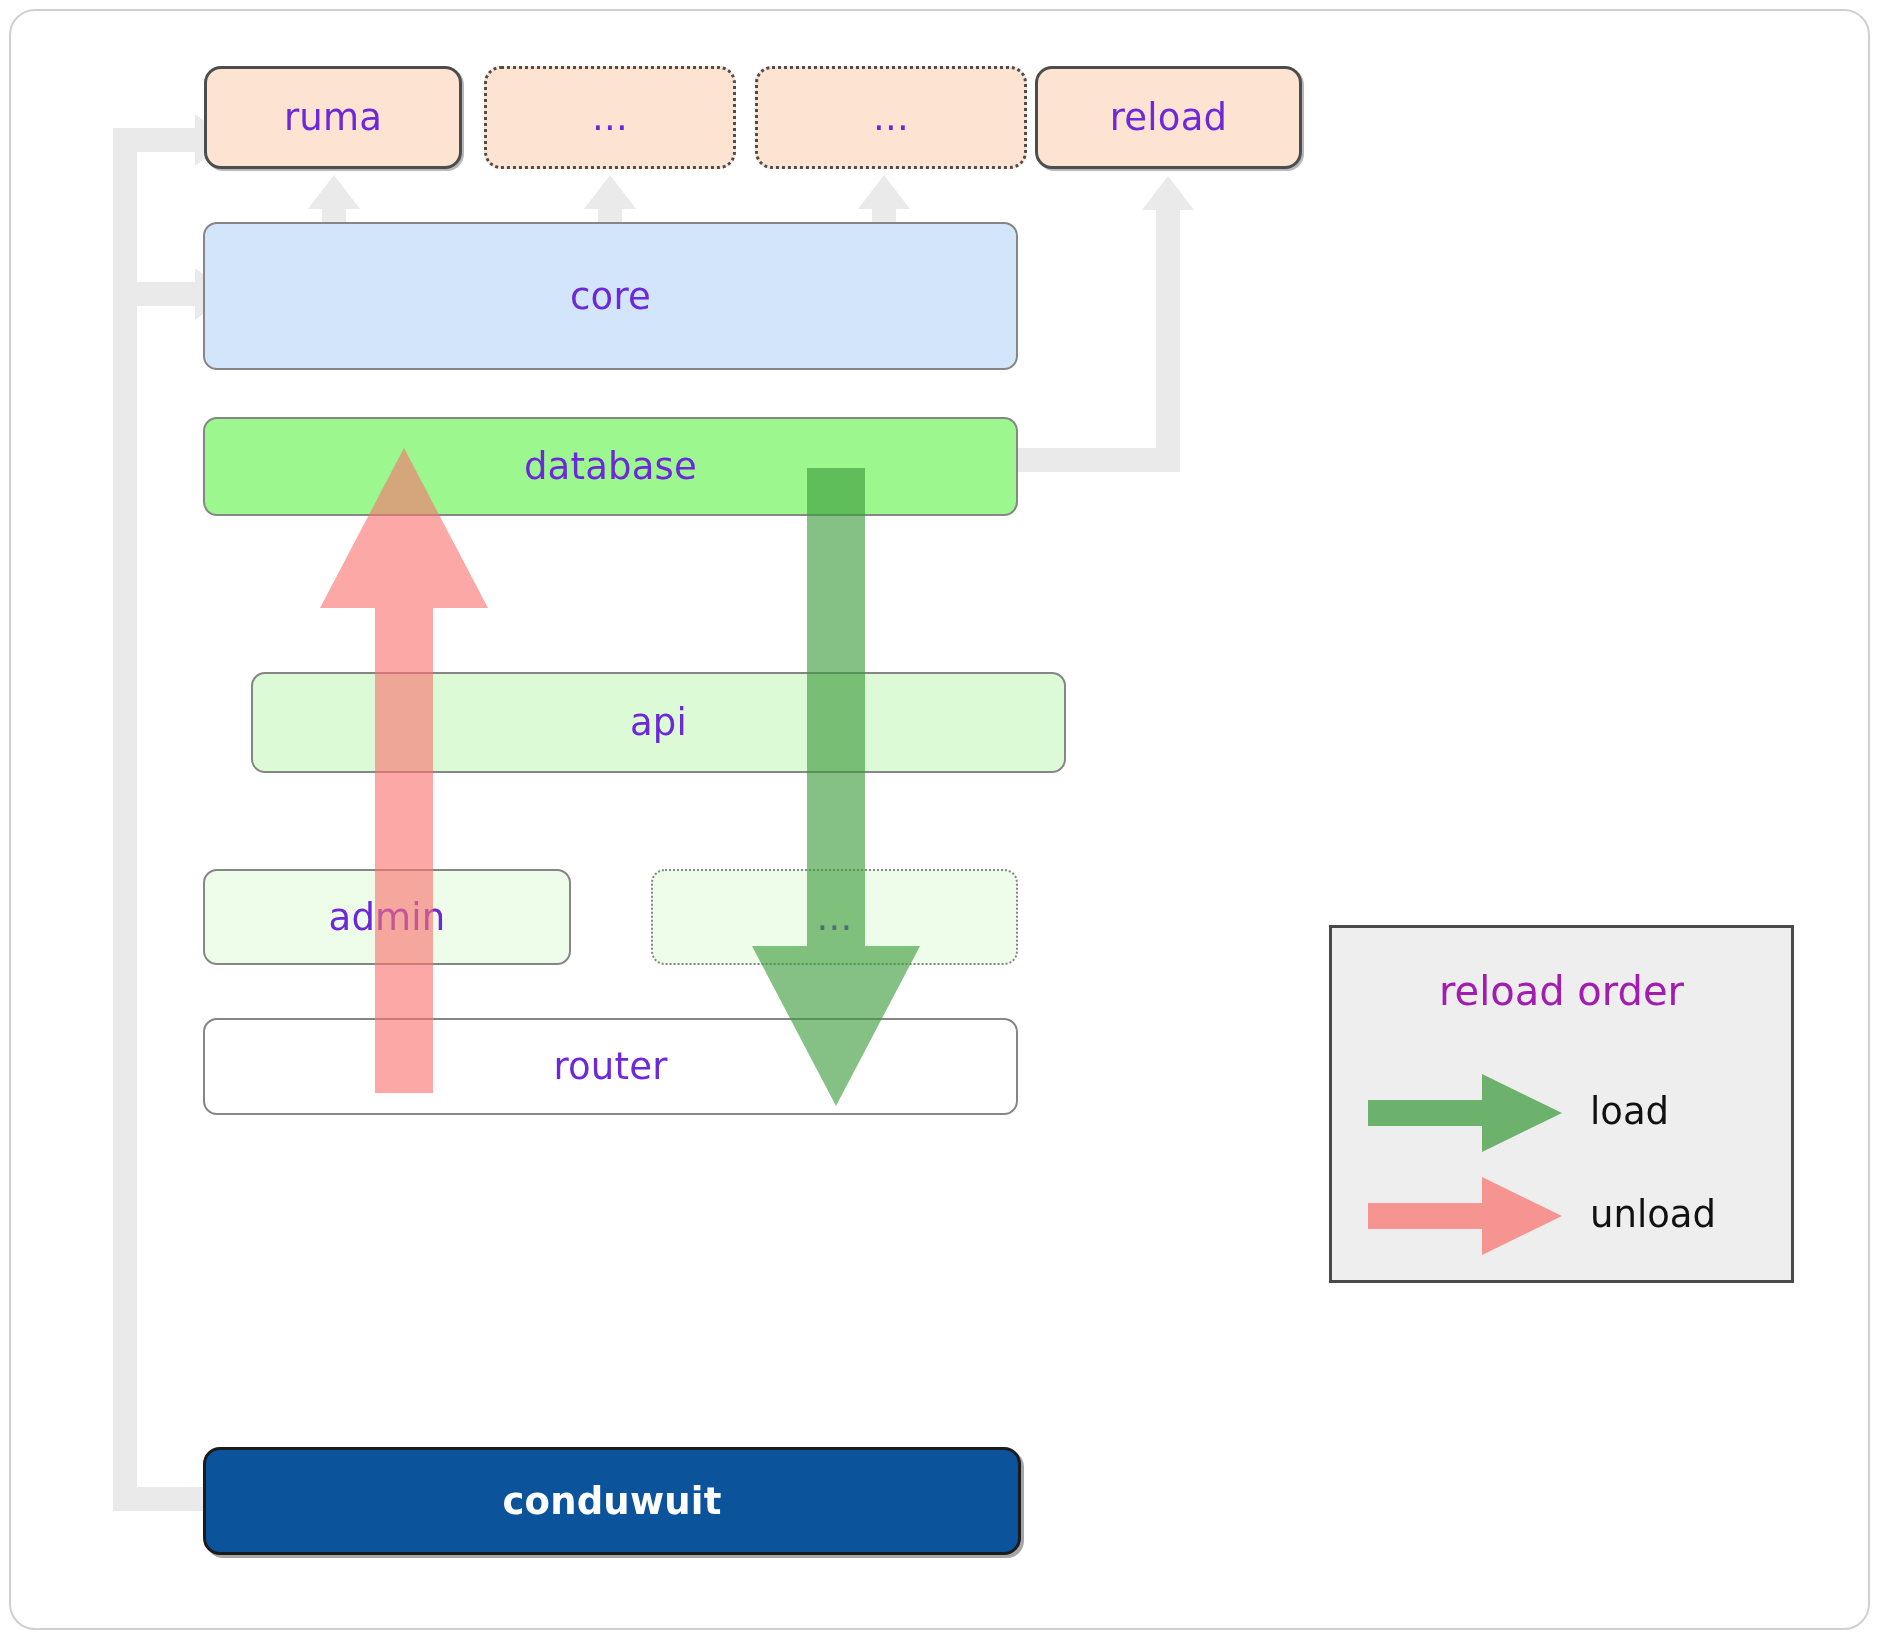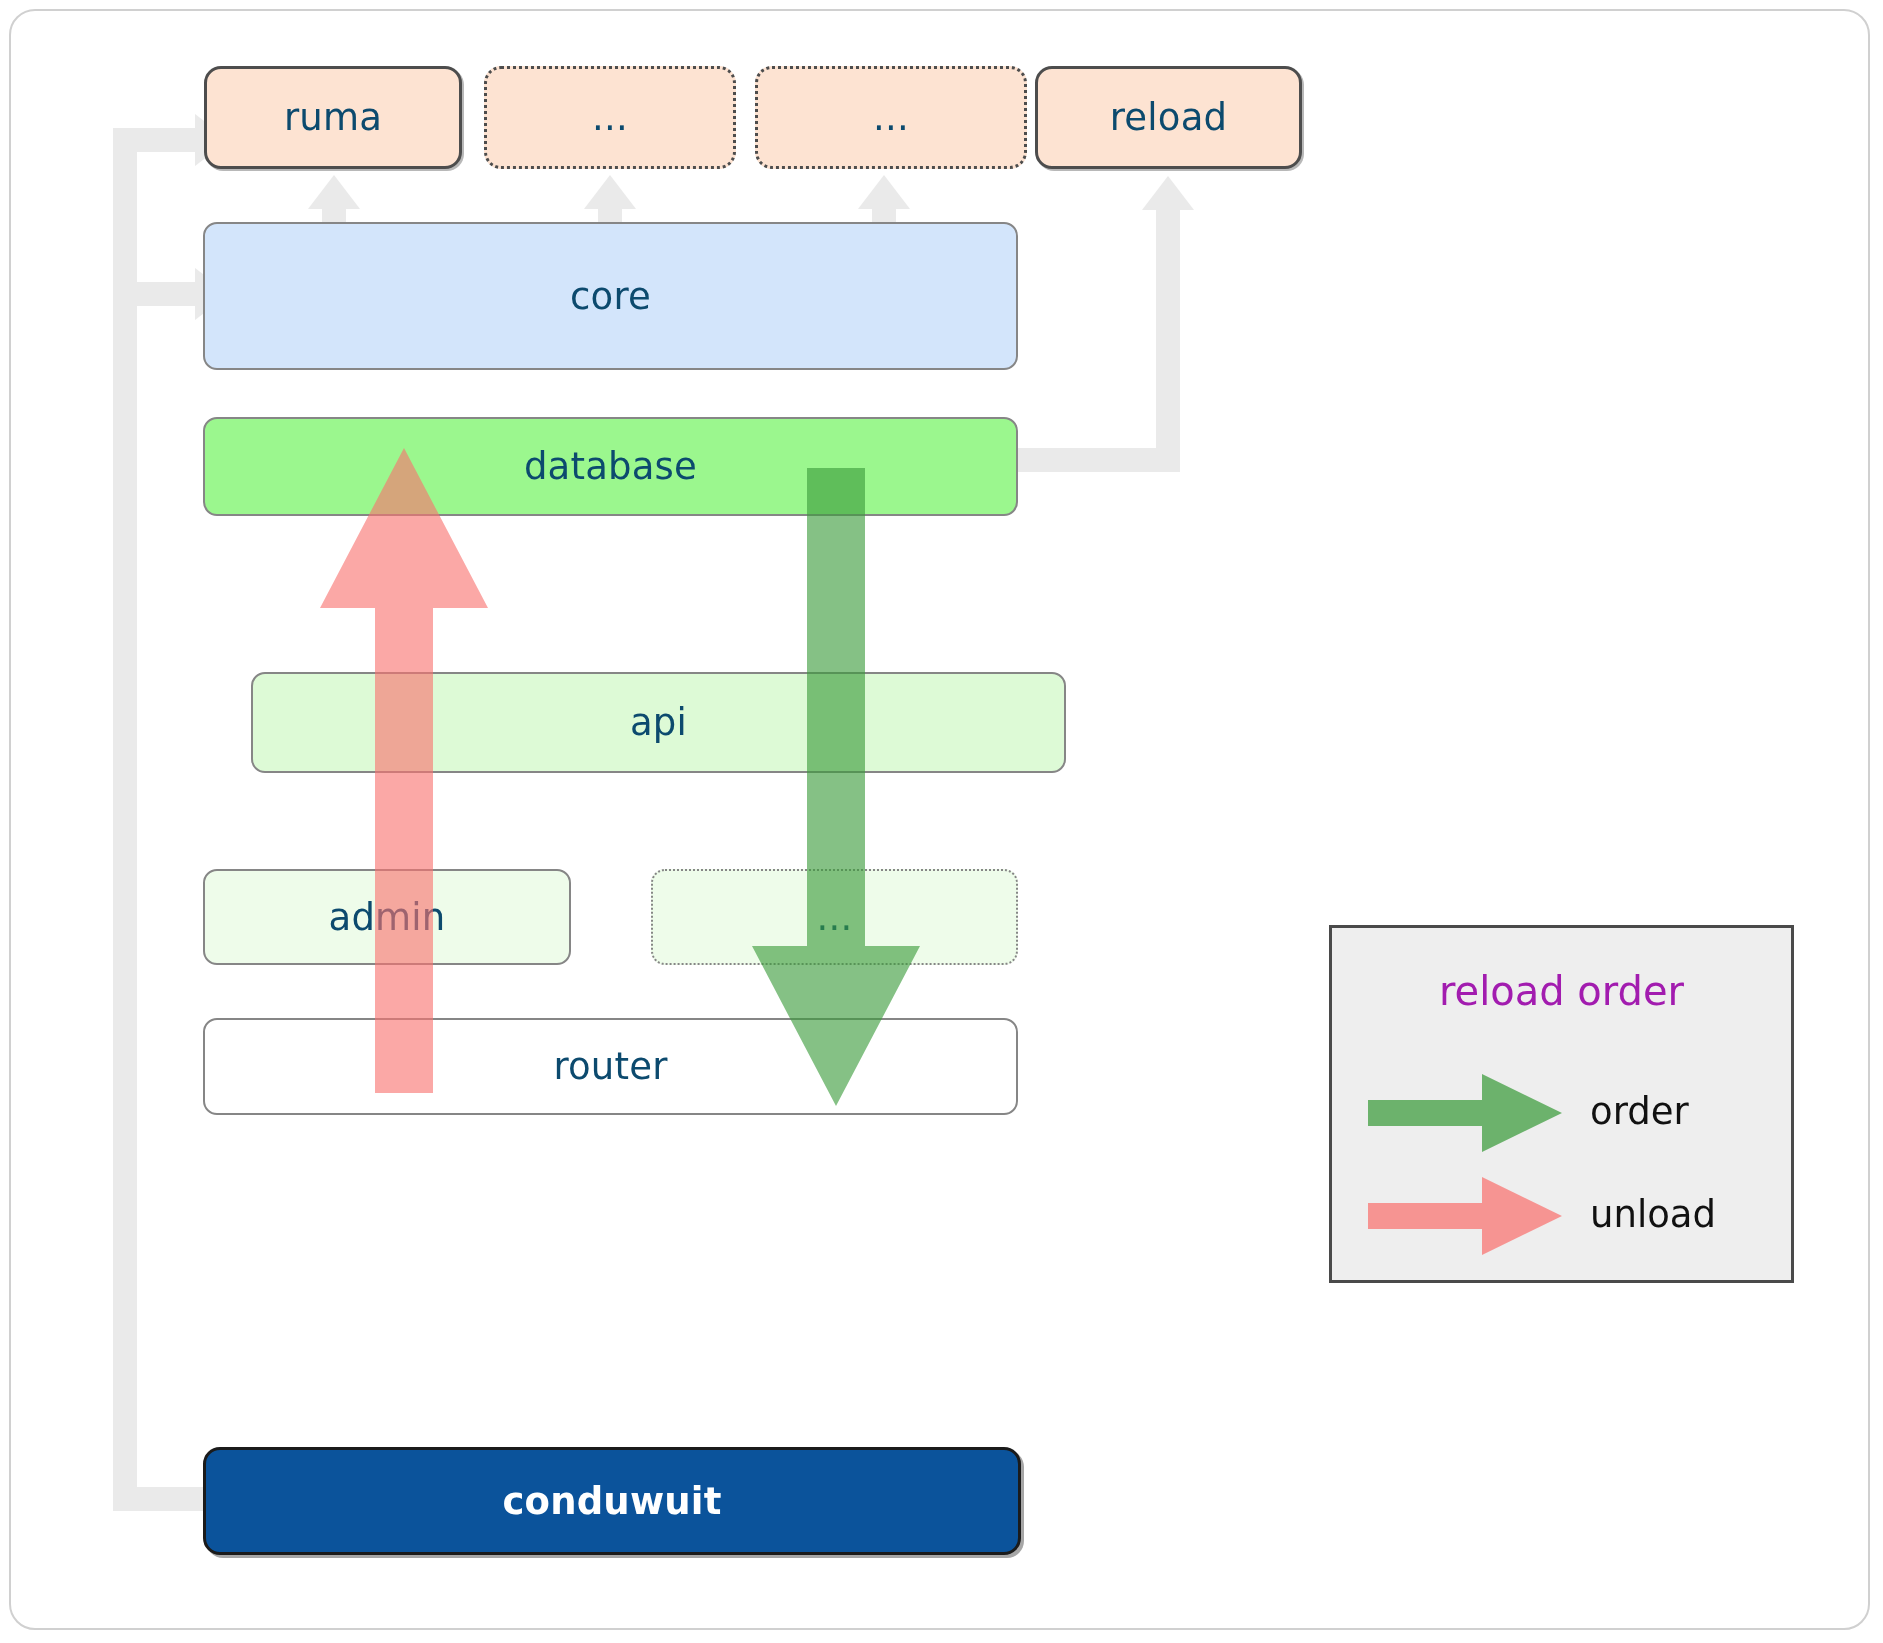--- a/index.html
+++ b/index.html
@@ -25,21 +25,21 @@
 
   
   .node{
     position:absolute;
     box-sizing:border-box;
     display:flex;
     align-items:center;
     justify-content:center;
     border-radius:14px;
     font-size:37px;
-    color:#0c4a6e;
+    color:#6d28d9;
     letter-spacing:.2px;
     white-space:nowrap;
   }
 
   .node.top{
     border:3px solid #4d4d4d;
     background:#fde3d2;
     border-radius:17px;
     box-shadow:2px 2px 0 rgba(0,0,0,.28);
   }
@@ -194,21 +194,21 @@
   </div>
 
   <div class="legend" style="left:1329px;top:925px;width:465px;height:358px;">
     <div class="legend-title">reload order</div>
 
     <svg style="position:absolute;left:36px;top:146px;" width="194" height="78" viewBox="0 0 194 78">
       <g opacity="0.72">
         <polygon points="0,26 114,26 114,0 194,39 114,78 114,52 0,52" fill="#3a9b3a"></polygon>
       </g>
     </svg>
-    <div class="legend-label" style="left:258px;top:162px;">order</div>
+    <div class="legend-label" style="left:258px;top:162px;">load</div>
 
     <svg style="position:absolute;left:36px;top:249px;" width="194" height="78" viewBox="0 0 194 78">
       <g opacity="0.72">
         <polygon points="0,26 114,26 114,0 194,39 114,78 114,52 0,52" fill="#f9726f"></polygon>
       </g>
     </svg>
     <div class="legend-label" style="left:258px;top:265px;">unload</div>
   </div>
 
 </div>

